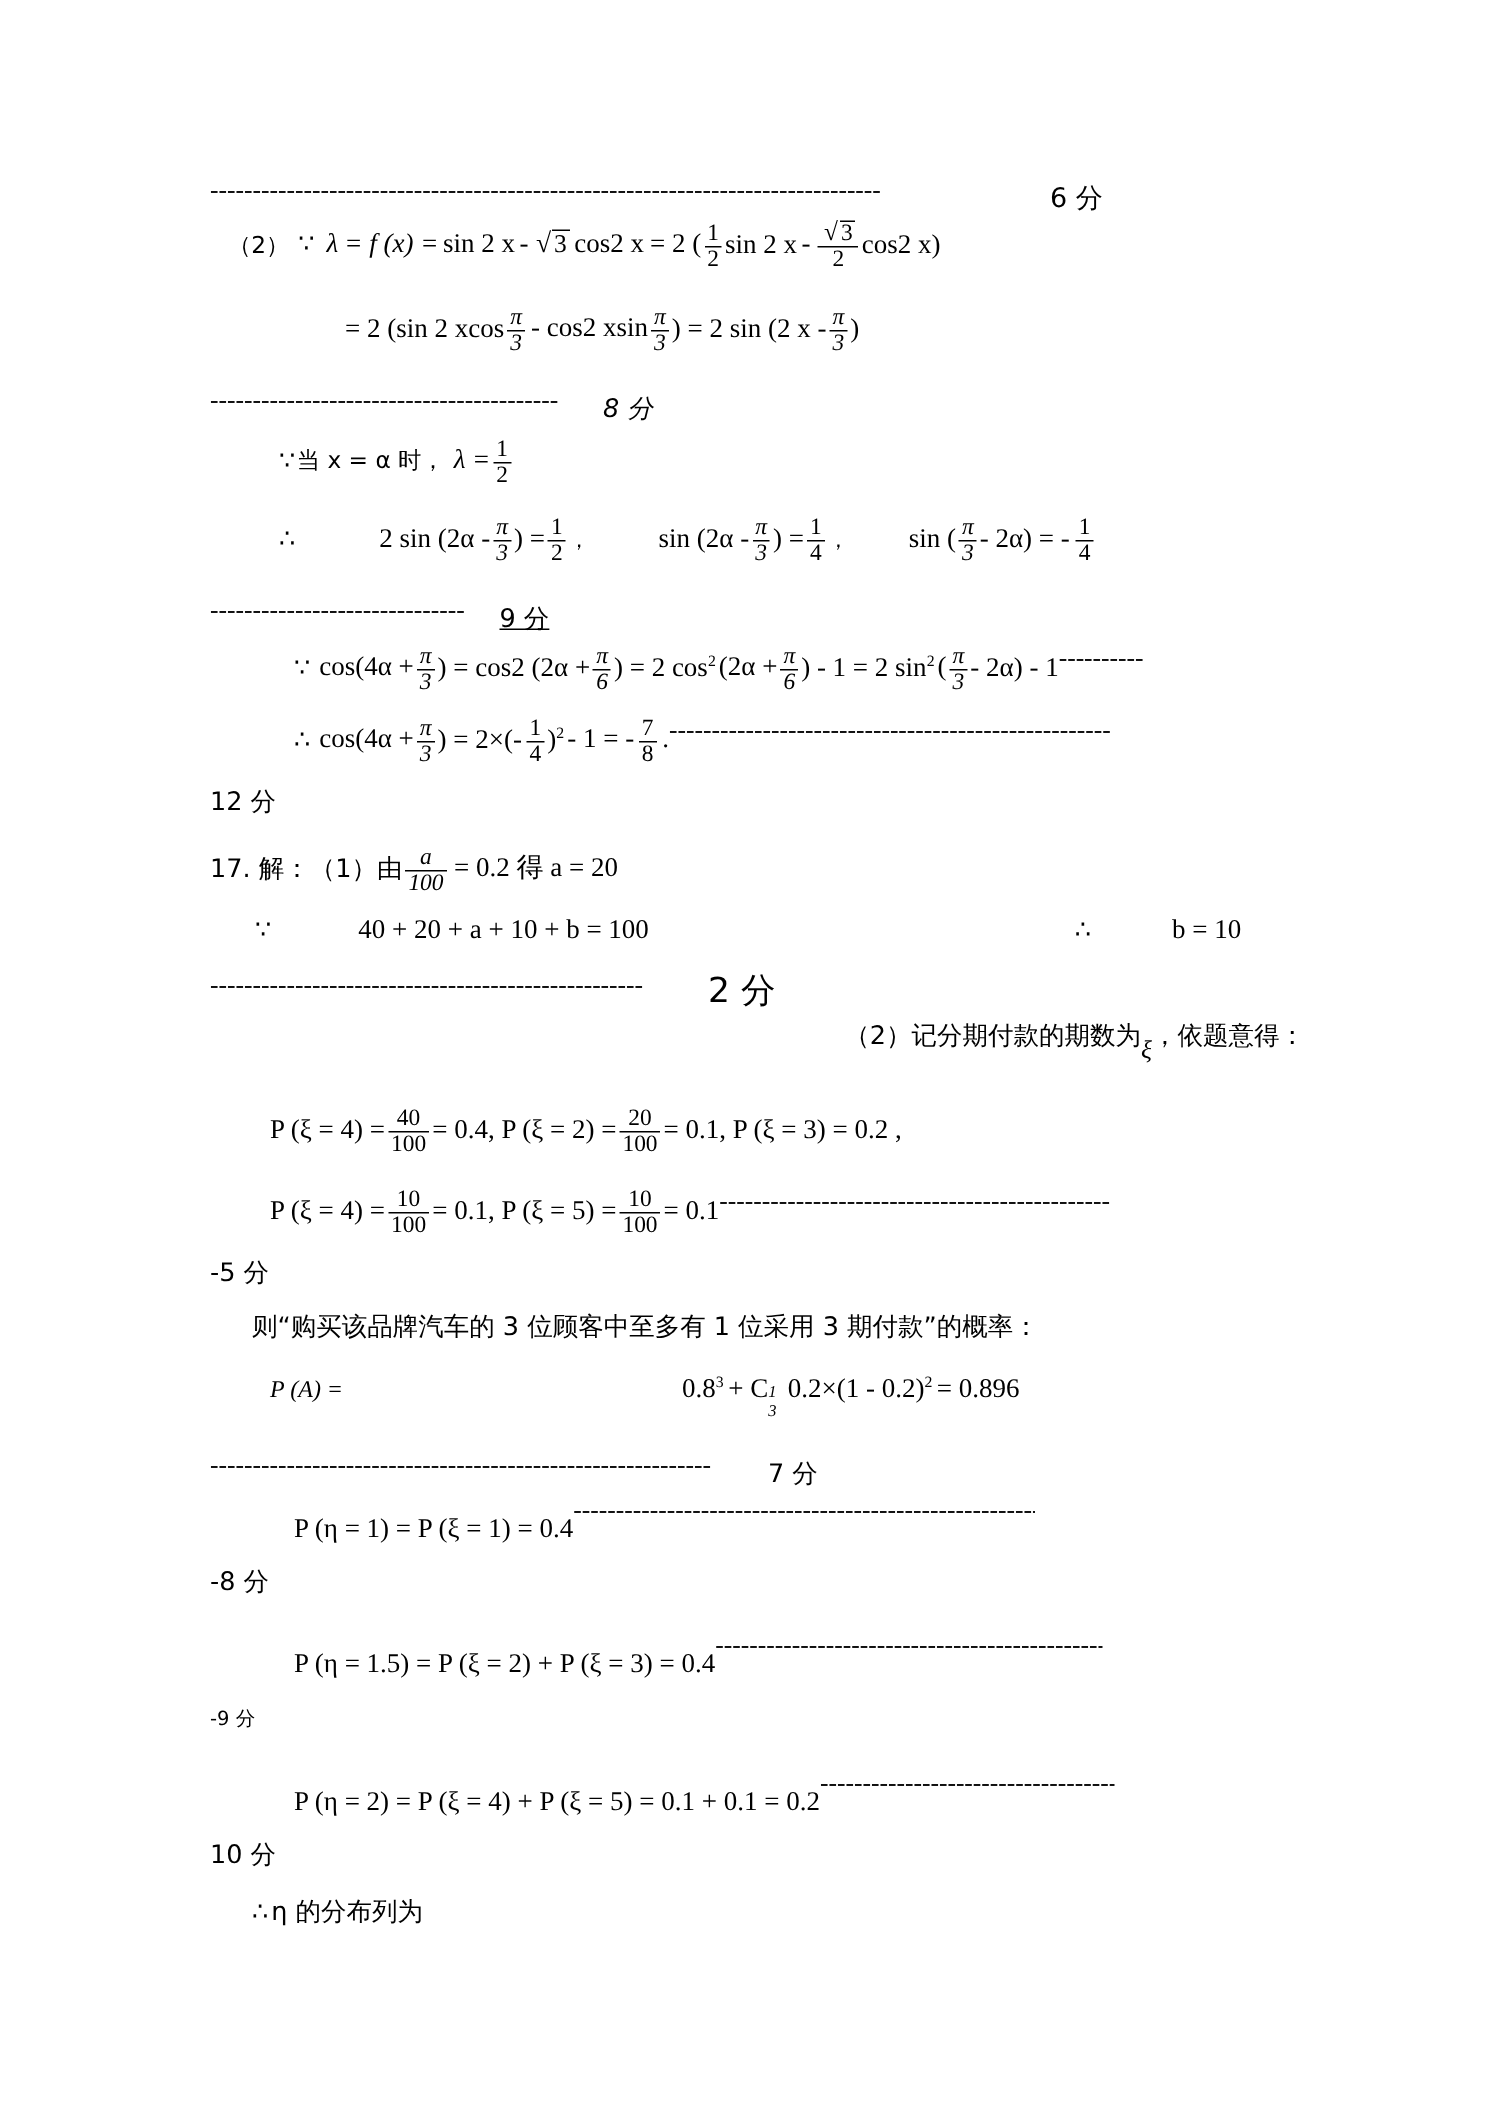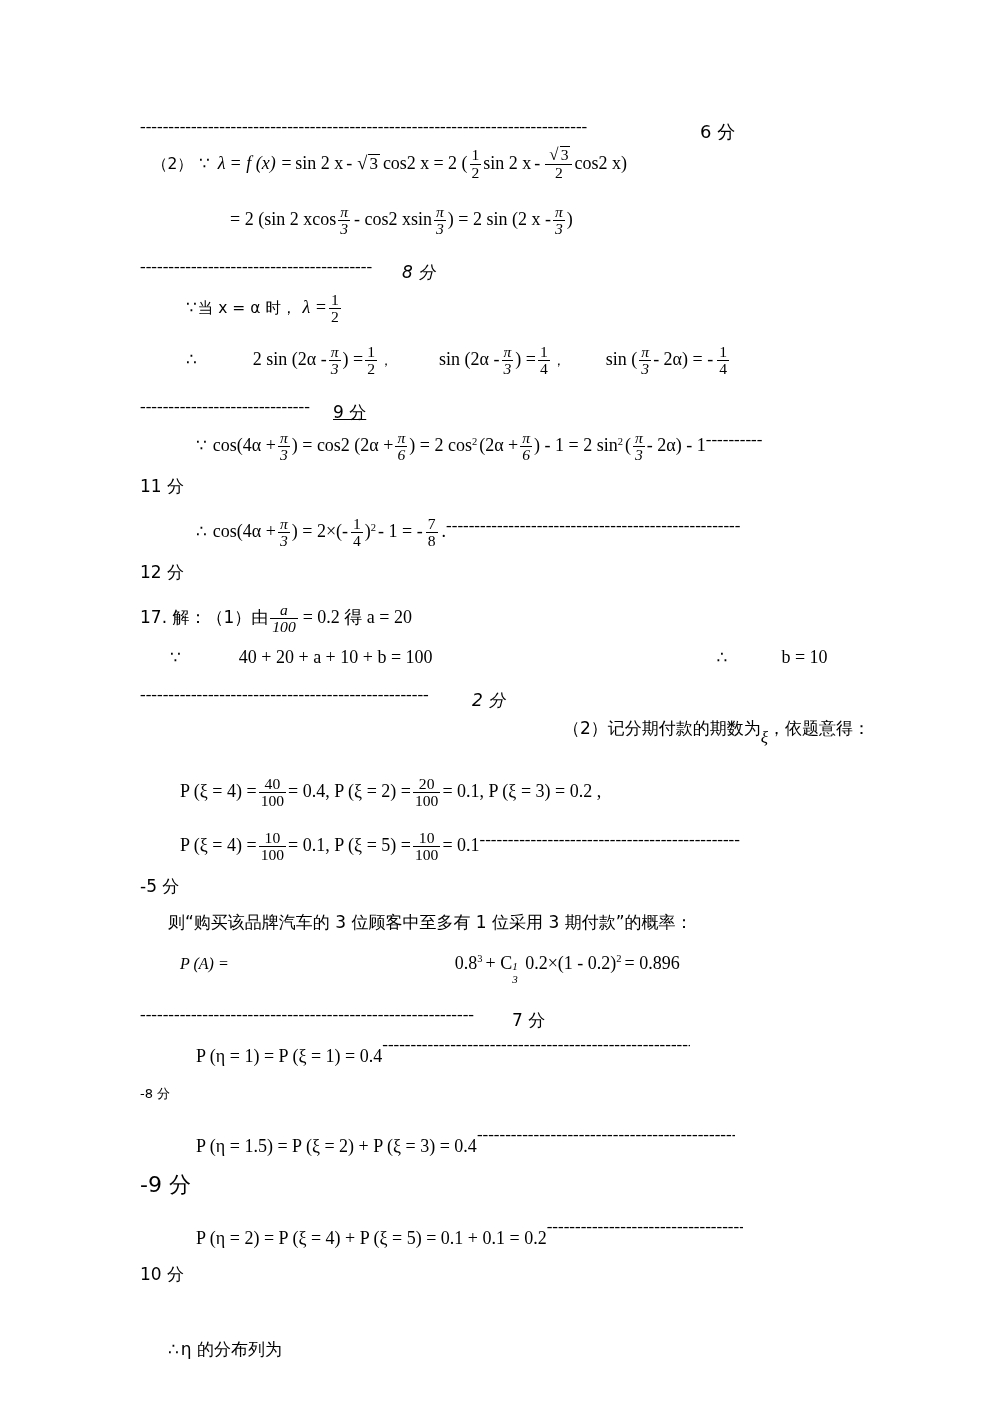--- a/index.html
+++ b/index.html
@@ -134,42 +134,39 @@
     </div>
 
     <div class="ln" style="height:32px;text-decoration:underline;">
       <span class="dash" style="width:193px;">------------------------------</span><span class="cjk" style="font-size:17px;">9 分</span>
     </div>
 
     <div class="ln" style="height:48px;padding-left:56px;">
       <span class="because">∵</span><span class="math up" style="margin-left:6px;">cos(4α +</span><span class="frac it"><span class="num">π</span><span class="den up">3</span></span><span class="math up">) = cos2 (2α +</span><span class="frac it"><span class="num">π</span><span class="den up">6</span></span><span class="math up">) = 2 cos</span><sup class="ex">2</sup><span class="math up" style="margin-left:2px;">(2α +</span><span class="frac it"><span class="num">π</span><span class="den up">6</span></span><span class="math up">) - 1 = 2 sin</span><sup class="ex">2</sup><span class="math up" style="margin-left:2px;">(</span><span class="frac it"><span class="num">π</span><span class="den up">3</span></span><span class="math up">- 2α) - 1</span><span class="dash" style="width:68px;">----------</span>
     </div>
 
-    <div class="ln" style="height:38px;">
-      <span class="cjk" style="font-size:17px;">11 分</span>
-    </div>
 
     <div class="ln" style="height:48px;padding-left:56px;">
       <span class="therefore">∴</span><span class="math up" style="margin-left:6px;">cos(4α +</span><span class="frac it"><span class="num">π</span><span class="den up">3</span></span><span class="math up">) = 2×(-</span><span class="frac" style="margin-left:3px;"><span class="num">1</span><span class="den">4</span></span><span class="math up">)</span><sup class="ex">2</sup><span class="math up" style="margin-left:2px;">- 1 = -</span><span class="frac" style="margin-left:3px;"><span class="num">7</span><span class="den">8</span></span><span class="math up" style="margin-left:2px;">.</span><span class="dash" style="width:355px;">----------------------------------------------------</span>
     </div>
 
     <div class="ln" style="height:38px;">
       <span class="cjk" style="font-size:17px;">12 分</span>
     </div>
 
     <div class="ln" style="height:46px;">
       <span class="cjk" style="font-size:17px;">17. 解：（1）由</span><span class="frac it" style="margin-left:2px;"><span class="num">a</span><span class="den up">100</span></span><span class="math up" style="margin-left:3px;">= 0.2 得 a = 20</span>
     </div>
 
     <div class="ln" style="height:38px;padding-left:30px;">
       <span class="because">∵</span><span class="sp" style="width:58px;"></span><span class="math up">40 + 20 + a + 10 + b = 100</span><span class="sp" style="width:284px;"></span><span class="therefore">∴</span><span class="sp" style="width:54px;"></span><span class="math up">b = 10</span>
     </div>
 
     <div class="ln" style="height:34px;">
-      <span class="dash" style="width:332px;">---------------------------------------------------</span><span class="cjk" style="font-size:17px;font-style:italic;">2 分</span>
+      <span class="dash" style="width:332px;">---------------------------------------------------</span><span class="cjk" style="font-size:23px;">2 分</span>
     </div>
 
     <div class="ln" style="height:56px;text-align:right;">
       <span class="cjk" style="font-size:17px;">（2）记分期付款的期数为</span><span class="lowxi">ξ</span><span class="cjk" style="font-size:17px;">，依题意得：</span>
     </div>
 
     <div class="ln" style="height:54px;padding-left:40px;">
       <span class="math up">P (ξ = 4) =</span><span class="frac"><span class="num">40</span><span class="den">100</span></span><span class="math up">= 0.4</span><span class="math up">, P (ξ = 2) =</span><span class="frac"><span class="num">20</span><span class="den">100</span></span><span class="math up">= 0.1</span><span class="math up">, P (ξ = 3) = 0.2 ,</span>
     </div>
 
@@ -192,37 +189,37 @@
     <div class="ln" style="height:30px;">
       <span class="dash" style="width:372px;">-----------------------------------------------------------</span><span class="cjk" style="font-size:17px;">7 分</span>
     </div>
 
 
     <div class="ln" style="height:48px;padding-left:56px;">
       <span class="math up">P (η = 1) = P (ξ = 1) = 0.4</span><span class="dash" style="width:308px;vertical-align:0.55em;">---------------------------------------------------------</span>
     </div>
 
     <div class="ln" style="height:42px;">
-      <span class="cjk" style="font-size:13px;">-8 分</span>
+      <span class="cjk" style="font-size:17px;">-8 分</span>
     </div>
 
     <div class="ln" style="height:48px;padding-left:56px;">
       <span class="math up">P (η = 1.5) = P (ξ = 2) + P (ξ = 3) = 0.4</span><span class="dash" style="width:258px;vertical-align:0.55em;">-------------------------------------------------</span>
     </div>
 
     <div class="ln" style="height:44px;">
-      <span class="cjk" style="font-size:22px;">-9 分</span>
+      <span class="cjk" style="font-size:13px;">-9 分</span>
     </div>
 
     <div class="ln" style="height:48px;padding-left:56px;">
       <span class="math up">P (η = 2) = P (ξ = 4) + P (ξ = 5) = 0.1 + 0.1 = 0.2</span><span class="dash" style="width:196px;vertical-align:0.55em;">-------------------------------------</span>
     </div>
 
     <div class="ln" style="height:38px;">
       <span class="cjk" style="font-size:17px;">10 分</span>
     </div>
 
-    <div class="ln" style="height:34px;padding-left:28px;margin-top:37px;">
+    <div class="ln" style="height:34px;padding-left:28px;">
       <span class="therefore">∴</span><span class="cjk" style="font-size:17px;margin-left:2px;">η 的分布列为</span>
     </div>
 
   </div>
 </div>
 
 </body></html>

